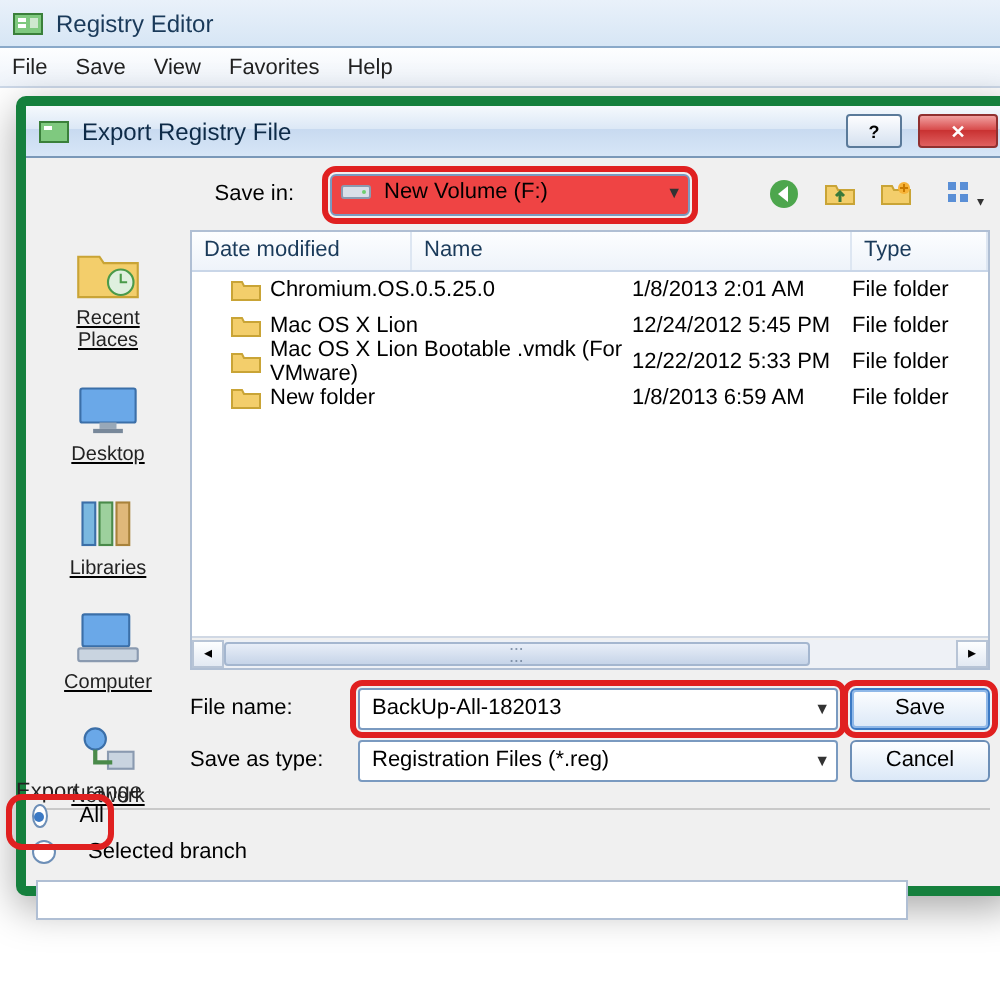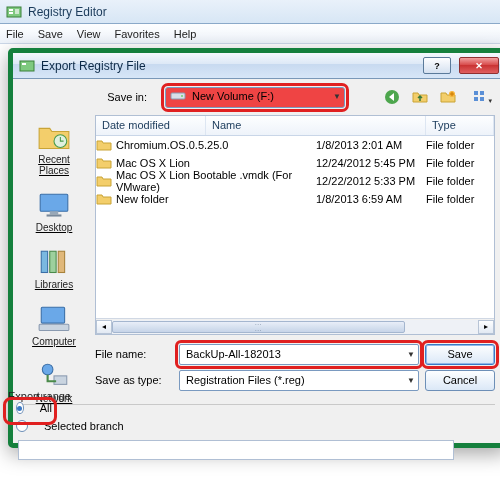--- a/index.html
+++ b/index.html
@@ -40,21 +40,21 @@
   .place .pic { width:34px; height:30px; display:flex; align-items:center; justify-content:center; }
 
   
   .listwrap { position:absolute; top:36px; left:82px; right:8px; height:220px; border:1px solid #b0bfd4; background:#fff; }
   .listhdr { height:20px; background:linear-gradient(to bottom,#fdfeff,#eef3fa); border-bottom:1px solid #c9d6e8; display:flex; font-size:11px; color:#1a3a5a; }
   .listhdr .col { padding:3px 6px; border-right:1px solid #dde6f2; }
   .c-name { flex: 1; }
   .c-date { width: 110px; }
   .c-type { width: 68px; }
   .rows { position:absolute; top:20px; left:0; right:0; bottom:16px; overflow:hidden; }
-  .row { display:flex; align-items:center; height:18px; padding-left:0; }
+  .row { display:flex; align-items:center; height:18px; padding-left:19px; }
   .row .fic { width:16px; height:14px; margin-right:4px; }
   .row .c-name { flex:1; }
   .row .c-date { width:110px; }
   .row .c-type { width:68px; }
   .hscroll { position:absolute; left:0; right:0; bottom:0; height:16px; background:#f0f0f0; border-top:1px solid #d0d8e4; display:flex; align-items:center; }
   .hscroll .arrow { width:16px; height:14px; background:linear-gradient(to bottom,#fdfeff,#e2e9f3); border:1px solid #b7c4d6; display:flex; align-items:center; justify-content:center; font-size:8px; }
   .hscroll .track { flex:1; height:14px; background:#eef1f6; position:relative; }
   .hscroll .thumb { position:absolute; left:0; width:80%; height:12px; top:1px; background:linear-gradient(to bottom,#e8eef8,#c6d4e8); border:1px solid #a4b6cf; border-radius:2px; display:flex; align-items:center; justify-content:center; }
   .hscroll .thumb::after { content:"⋮⋮"; font-size:7px; letter-spacing:-1px; transform:rotate(90deg); color:#6a7d96; }
 

